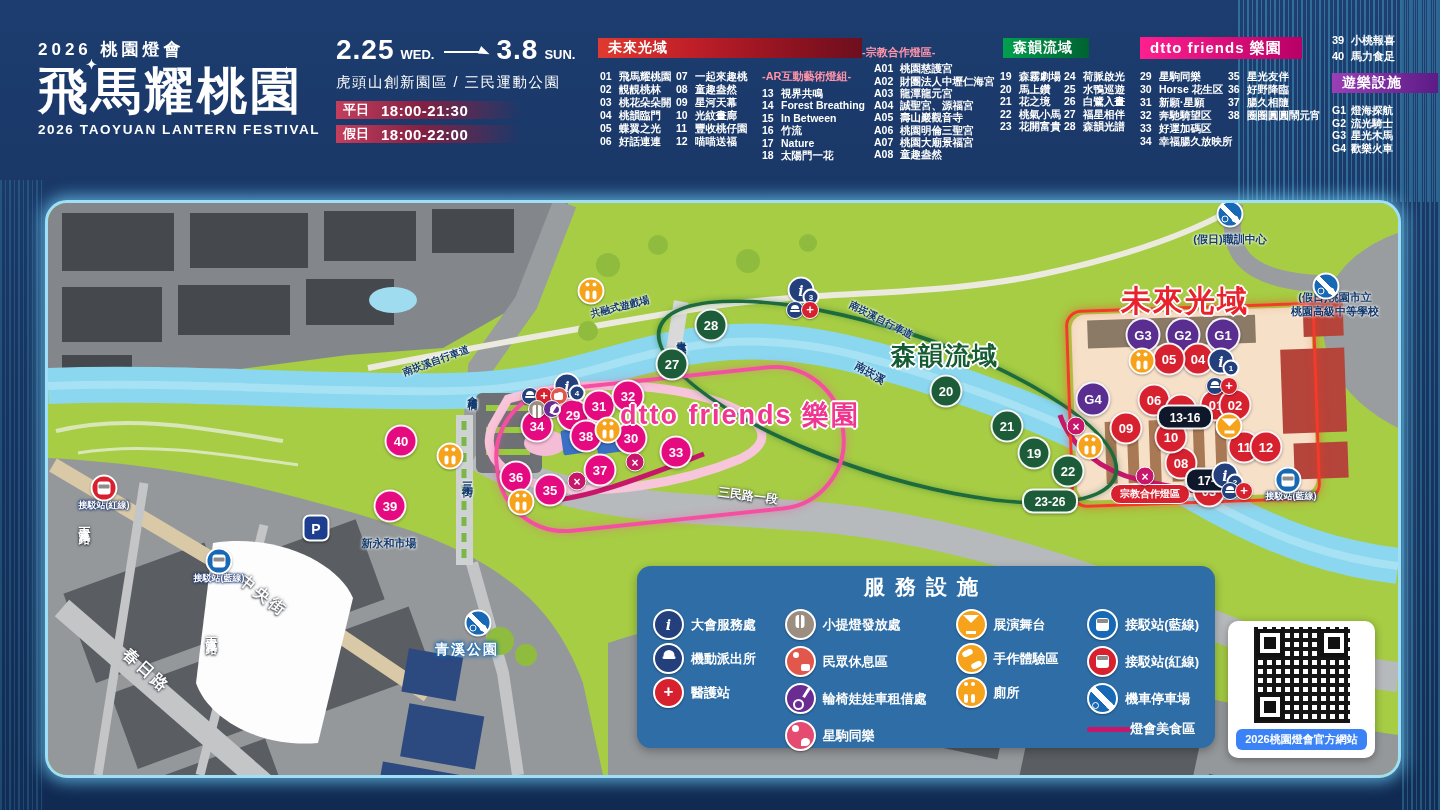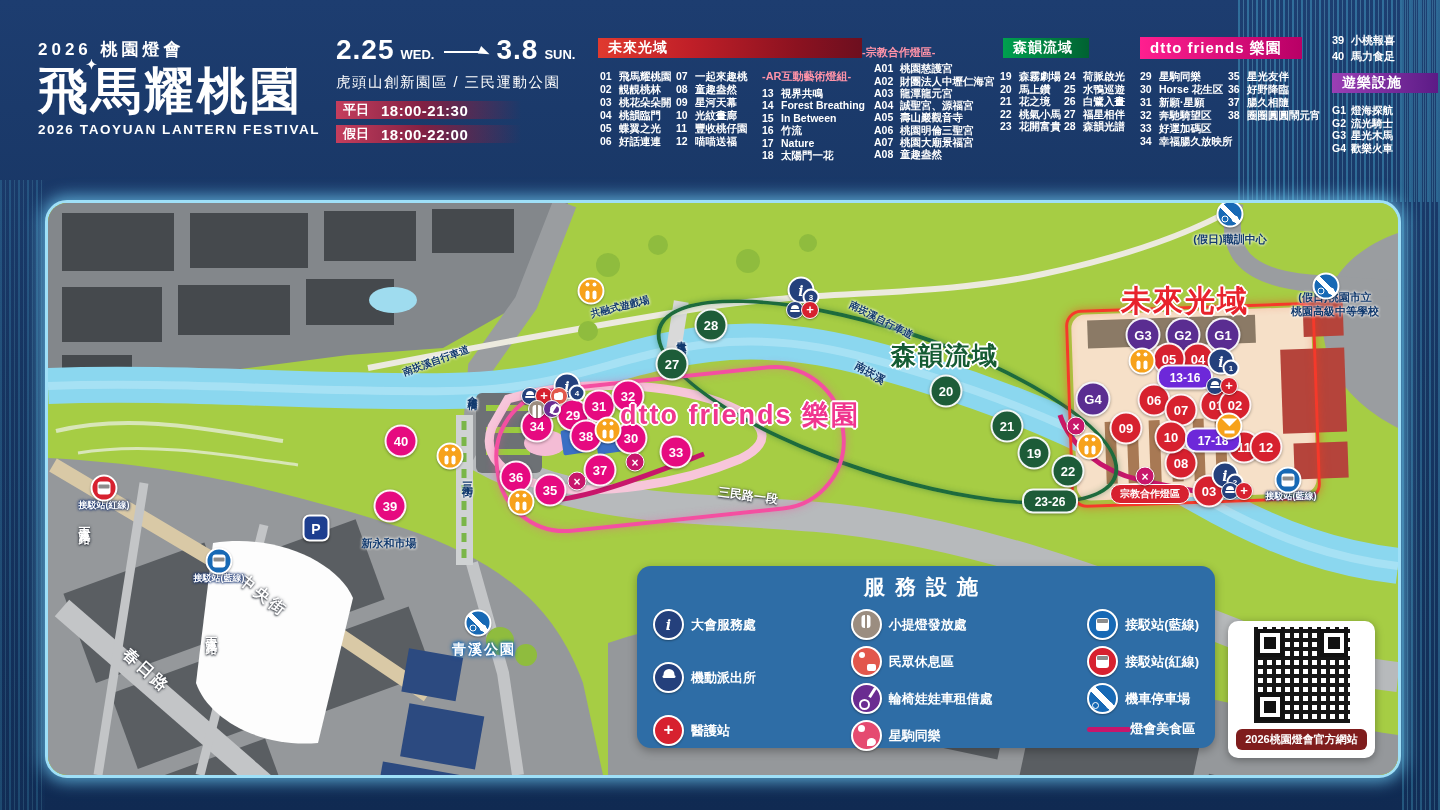--- a/index.html
+++ b/index.html
@@ -74,21 +74,21 @@
     text-shadow:-2px 0 0 #fff,2px 0 0 #fff,0 -2px 0 #fff,0 2px 0 #fff,-1px -1px 0 #fff,1px 1px 0 #fff,-1px 1px 0 #fff,1px -1px 0 #fff;}
 
   .mk{position:absolute;transform:translate(-50%,-50%);display:flex;align-items:center;justify-content:center;color:#fff;
       font-weight:900;font-size:13px;width:29px;height:29px;border-radius:50%;border:2px solid rgba(255,255,255,.95);
       box-shadow:0 1px 3px rgba(0,0,0,.35);z-index:5;}
   .mk.red{background:#d7212f;}
   .mk.green{background:#1d5c38;}
   .mk.magenta{background:#e60a80;}
   .mk.purple{background:#5a2d91;width:31px;height:31px;}
   .mk.pill-red,.mk.pill-green{width:52px;height:21px;border-radius:11px;font-size:12px;}
-  .mk.pill-red{background:#6d28d9;}
+  .mk.pill-red{background:#0f172a;margin-top:40px;}
   .mk.pill-green{background:#1d5c38;}
 
   .mkicon{width:23px;height:23px;border-radius:50%;border:2px solid #fff;position:relative;display:inline-flex;flex:none;
           align-items:center;justify-content:center;color:#fff;box-shadow:0 1px 2px rgba(0,0,0,.35);z-index:5;}
   .mkicon.abs{position:absolute;transform:translate(-50%,-50%);}
   .mkicon.sm{width:16px;height:16px;border-width:1.5px;}
   .badge{position:absolute;right:-7px;bottom:-4px;width:13px;height:13px;border-radius:50%;background:#24407c;border:2px solid #fff;
          color:#fff;font-size:8px;font-weight:900;display:flex;align-items:center;justify-content:center;}
   .icon-info::before{content:"i";font-family:"DejaVu Serif",serif;font-style:italic;font-weight:900;font-size:14px;line-height:1;}
   .icon-police::before{content:"";position:absolute;width:11px;height:6px;background:#fff;border-radius:6px 6px 0 0;top:5px;left:50%;transform:translateX(-50%);}
@@ -130,38 +130,38 @@
   .mlabel.vert{writing-mode:vertical-rl;letter-spacing:2px;}
   .mlabel.parkname{color:#fff;font-size:14px;font-weight:900;letter-spacing:2px;text-shadow:0 0 3px #1769b5,0 0 4px #1769b5,0 0 5px #1769b5;}
   .mlabel.shuttle{color:#fff;font-size:9px;font-weight:900;text-shadow:0 0 2px #14306e,0 0 3px #14306e,0 0 3px #14306e;}
   .mlabel.relpill{background:#d7212f;color:#fff;font-size:10px;font-weight:900;padding:2px 9px;border-radius:10px;border:1.5px solid #fff;}
 
   
   #services{position:absolute;left:637px;top:566px;width:578px;height:182px;background:#2e6da6;border-radius:14px;
             box-shadow:0 3px 10px rgba(0,0,0,.3);z-index:20;}
   #svc-title{text-align:center;font-size:21px;font-weight:900;letter-spacing:10px;margin-top:7px;}
   #svc-cols{display:flex;justify-content:space-between;padding:8px 16px 0 16px;}
-  .svc-col{display:flex;flex-direction:column;gap:22px;}
+  .svc-col{display:flex;flex-direction:column;gap:3px;}
   #svc-col2,#svc-col4{gap:6px;}
   .srow{display:flex;align-items:center;gap:7px;}
   #svc-cols .mkicon{width:27px;height:27px;}
   .slabel{font-size:13px;font-weight:700;white-space:nowrap;}
   .line-swatch{width:44px;height:5px;border-radius:3px;flex:none;margin:0 -8px 0 0;}
 
   
   #qrbox{position:absolute;left:1228px;top:621px;width:147px;height:137px;background:#fff;border-radius:10px;z-index:20;
          box-shadow:0 2px 8px rgba(0,0,0,.35);}
   #qr{position:relative;width:96px;height:96px;margin:6px auto 0 auto;background-color:#fff;
       background-image:repeating-linear-gradient(0deg,#151515 0 4px,transparent 4px 9px),repeating-linear-gradient(90deg,#151515 0 4px,#fff 4px 9px);}
   .eye{position:absolute;width:20px;height:20px;border:4px solid #111;background:#fff;}
   .eye::before{content:"";position:absolute;inset:4px;background:#111;}
   .eye.tl{left:2px;top:2px;}
   .eye.tr{right:2px;top:2px;}
   .eye.bl{left:2px;bottom:2px;}
-  #qr-caption{margin:6px 8px 0 8px;background:#7f1d1d;color:#fff;border-radius:6px;text-align:center;font-size:11px;font-weight:700;padding:3px 0;}
+  #qr-caption{margin:6px 8px 0 8px;background:#3b82f6;color:#fff;border-radius:6px;text-align:center;font-size:11px;font-weight:700;padding:3px 0;}
 </style>
 </head>
 <body>
 
 <div id="stage">
   <div class="tex" id="tex-left"></div>
   <div class="tex" id="tex-right-top"></div>
   <div class="tex" id="tex-right-edge"></div>
 
   <div id="logo">
@@ -604,21 +604,21 @@
         <div class="mlabel navy sm" style="left: 388px; top: 158px; transform: translate(-50%, -50%) rotate(-20deg);">南崁溪自行車道</div>
         <div class="mlabel navy sm" style="left: 833px; top: 117px; transform: translate(-50%, -50%) rotate(27deg);">南崁溪自行車道</div>
         <div class="mlabel navy" style="left: 822px; top: 170px; transform: translate(-50%, -50%) rotate(30deg);">南崁溪</div>
         <div class="mlabel white" style="left: 700px; top: 293px; transform: translate(-50%, -50%) rotate(7deg);">三民路一段</div>
         <div class="mlabel navy vert" style="left: 419px; top: 273px;">三元街</div>
         <div class="mlabel white lg" style="left: 215px; top: 393px; transform: translate(-50%, -50%) rotate(38deg);">中央街</div>
         <div class="mlabel white lg" style="left: 98px; top: 468px; transform: translate(-50%, -50%) rotate(42deg);">春日路</div>
         <div class="mlabel white xs vert" style="left: 36px; top: 318px;">青溪一路</div>
         <div class="mlabel white xs vert" style="left: 163px; top: 428px;">青溪一路</div>
         <div class="mlabel navy" style="left: 341px; top: 340px;">新永和市場</div>
-        <div class="mlabel parkname" style="left: 436px; top: 447px;">青溪公園</div>
+        <div class="mlabel parkname" style="left: 419px; top: 447px;">青溪公園</div>
         <div class="mlabel shuttle" style="left: 56px; top: 302px;">接駁站(紅線)</div>
         <div class="mlabel shuttle" style="left: 171px; top: 375px;">接駁站(藍線)</div>
         <div class="mlabel shuttle" style="left: 1243px; top: 293px;">接駁站(藍線)</div>
         <div class="mlabel relpill" style="left: 1102px; top: 291px;">宗教合作燈區</div>
         <div class="zonetitle" style="left: 1137px; top: 98px; color: rgb(232, 35, 45); font-size: 30px;">未來光域</div>
         <div class="zonetitle" style="left: 897px; top: 152px; color: rgb(21, 92, 51); font-size: 25px;">森韻流域</div>
         <div class="zonetitle" style="left: 692px; top: 212px; color: rgb(240, 54, 143); font-size: 27px;">dtto friends 樂園</div>
       </div>
   </div>
 
@@ -650,20 +650,34 @@
           </div>
           <div class="srow">
             <span class="mkicon icon-stroller" style="background-color: rgb(106, 44, 145);"></span>
             <span class="slabel">輪椅娃娃車租借處</span>
           </div>
           <div class="srow">
             <span class="mkicon icon-nursing" style="background-color: rgb(229, 74, 112);"></span>
             <span class="slabel">星駒同樂</span>
           </div>
         </div>
+      <div class="svc-col" id="svc-col3">
+          <div class="srow">
+            <span class="mkicon icon-stage" style="background-color: rgb(247, 162, 27);"></span>
+            <span class="slabel">展演舞台</span>
+          </div>
+          <div class="srow">
+            <span class="mkicon icon-craft" style="background-color: rgb(247, 162, 27);"></span>
+            <span class="slabel">手作體驗區</span>
+          </div>
+          <div class="srow">
+            <span class="mkicon icon-toilet" style="background-color: rgb(247, 162, 27);"></span>
+            <span class="slabel">廁所</span>
+          </div>
+        </div>
       <div class="svc-col" id="svc-col4">
           <div class="srow">
             <span class="mkicon icon-bus" style="background-color: rgb(23, 105, 181);"></span>
             <span class="slabel">接駁站(藍線)</span>
           </div>
           <div class="srow">
             <span class="mkicon icon-bus" style="background-color: rgb(215, 33, 47);"></span>
             <span class="slabel">接駁站(紅線)</span>
           </div>
           <div class="srow">

